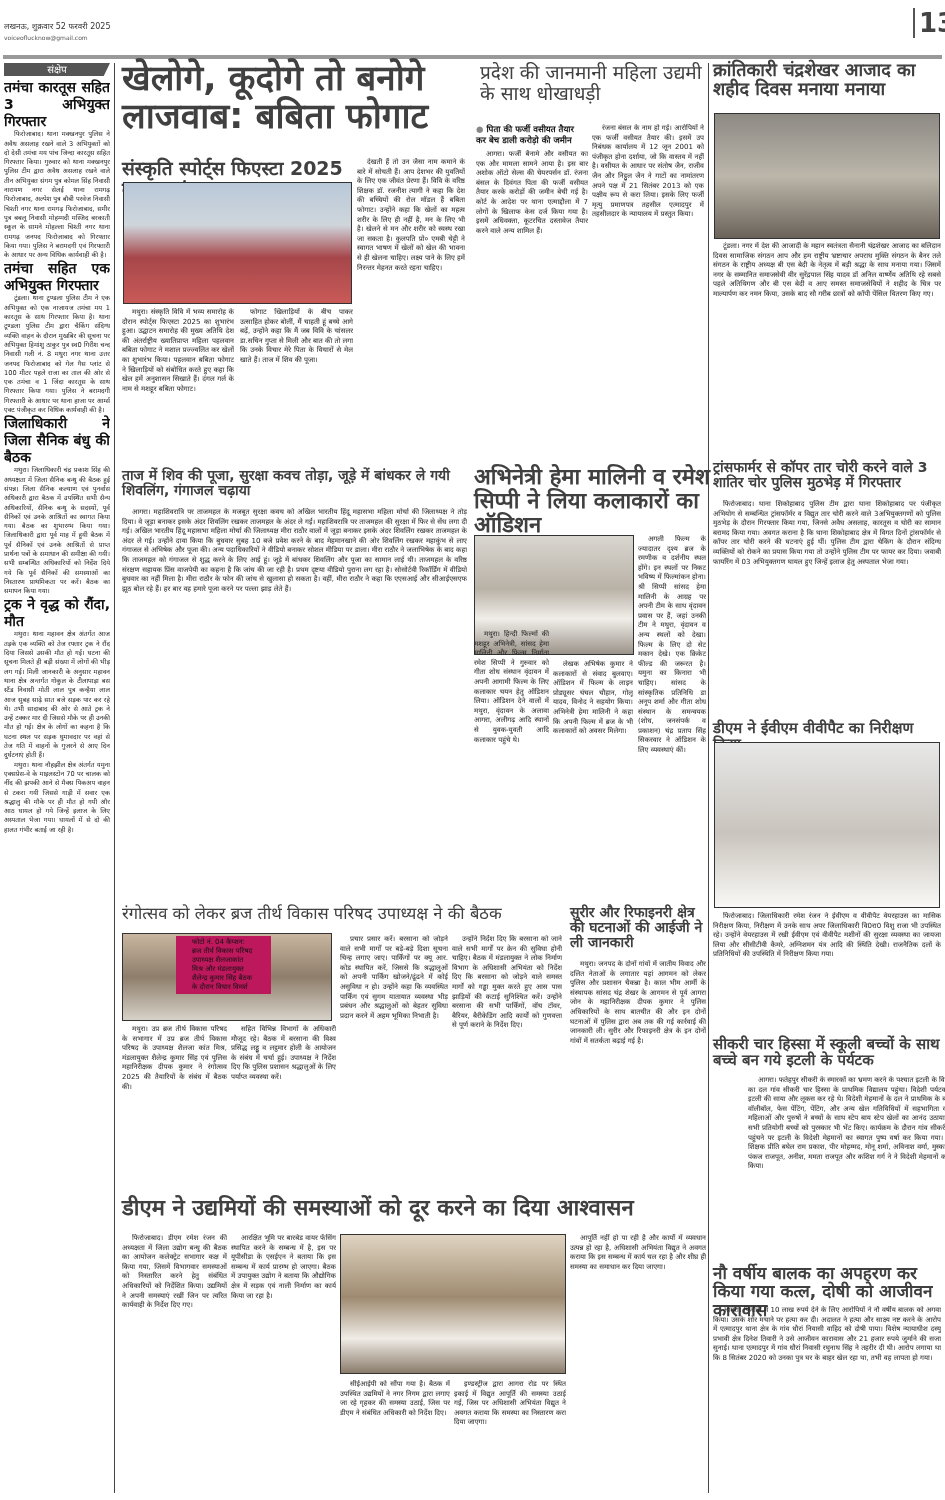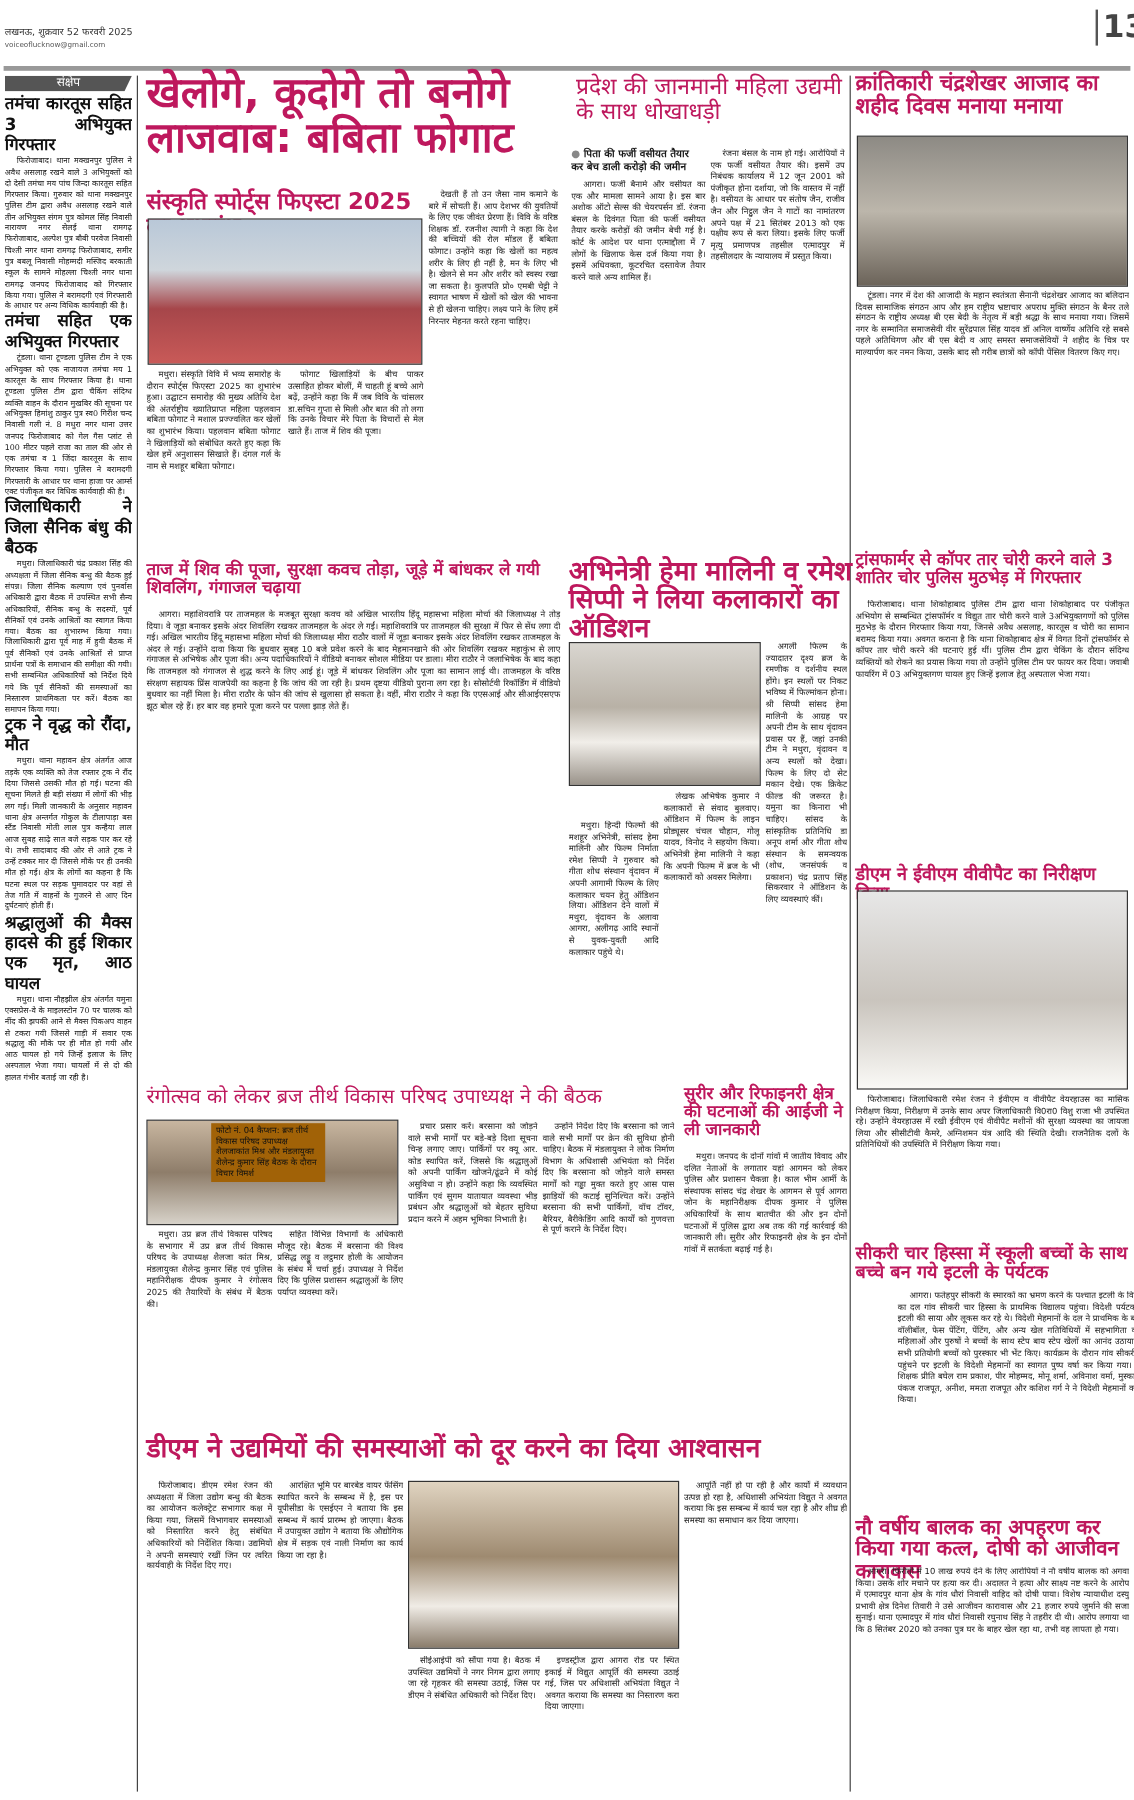--- a/index.html
+++ b/index.html
@@ -10,27 +10,27 @@
 .mh-region{position:absolute;left:258px;top:12px;font-size:24px;font-weight:bold;color:#3a3a3a;letter-spacing:-0.5px}
 .mh-brand{position:absolute;left:688px;top:10px;font-size:24px;font-weight:bold;color:#3a3a3a}
 .mh-brand .of{color:#999}
 .mh-page{position:absolute;left:913px;top:8px;font-size:26px;font-weight:bold;color:#444;border-left:2px solid #555;padding-left:4px}
 .rule{position:absolute;left:3px;top:55px;width:939px;height:4px;background:#999}
 .col{position:absolute;font-size:7px;line-height:9.6px;text-align:justify;color:#222;overflow:hidden}
 .col p{text-indent:10px}
 .vline{position:absolute;width:1px;background:#444}
 .h-side{font-weight:bold;font-size:14px;line-height:17px;color:#111;margin:0 0}
 .kicker{background:#555;color:#fff;text-align:center;font-size:10px;padding:2px 0;margin-bottom:3px;clip-path:polygon(0 0,100% 0,94% 100%,0 100%)}
-.headline{position:absolute;font-weight:bold;color:#be185d;line-height:1.08}
+.headline{position:absolute;font-weight:bold;color:#404040;line-height:1.08}
 .photo{position:absolute;background:linear-gradient(180deg,#b9c8d8 0%,#cfd6dc 35%,#a6464a 62%,#c95a58 100%);border:1px solid #333}
 .photo.office{background:linear-gradient(180deg,#8d8a84 0%,#bcb6ab 50%,#6b6359 100%)}
 .photo.meet{background:linear-gradient(180deg,#d9d6d0 0%,#b8b1a6 45%,#f1eee9 70%,#9a938a 100%)}
 .photo.hall{background:linear-gradient(180deg,#e7e7e7 0%,#c9c4bd 55%,#faf9f6 100%)}
 .photo.conf{background:linear-gradient(180deg,#c8b6a0 0%,#8e7d6a 50%,#d7d2c9 100%)}
-.cap{position:absolute;font-size:8px;line-height:10px;background:#a16207;padding:2px 4px;color:#111}
+.cap{position:absolute;font-size:8px;line-height:10px;background:#be185d;padding:2px 16px;color:#111}
 .bullet{font-size:8.5px;line-height:11px;font-weight:bold}
 .bullet::before{content:"●";color:#888;margin-right:3px}
 </style>
 </head>
 <body>
 
 <header class="masthead">
   <div class="mh-date">लखनऊ, शुक्रवार 52 फरवरी 2025</div>
   <div class="mh-email">voiceoflucknow@gmail.com</div>
   <div class="mh-page">13</div>
@@ -49,21 +49,20 @@
   </div>
   <div>
     <div class="h-side">जिलाधिकारी ने जिला सैनिक बंधु की बैठक</div>
     <p>मथुरा। जिलाधिकारी चंद्र प्रकाश सिंह की अध्यक्षता में जिला सैनिक बन्धु की बैठक हुई संपन्न। जिला सैनिक कल्याण एवं पुनर्वास अधिकारी द्वारा बैठक में उपस्थित सभी सैन्य अधिकारियों, सैनिक बन्धु के सदस्यों, पूर्व सैनिकों एवं उनके आश्रितों का स्वागत किया गया। बैठक का शुभारम्भ किया गया। जिलाधिकारी द्वारा पूर्व माह में हुयी बैठक में पूर्व सैनिकों एवं उनके आश्रितों से प्राप्त प्रार्थना पत्रों के समाधान की समीक्षा की गयी। सभी सम्बन्धित अधिकारियों को निर्देश दिये गये कि पूर्व सैनिकों की समस्याओं का निस्तारण प्राथमिकता पर करें। बैठक का समापन किया गया।</p>
   </div>
   <div>
     <div class="h-side">ट्रक ने वृद्ध को रौंदा, मौत</div>
     <p>मथुरा। थाना महावन क्षेत्र अंतर्गत आज तड़के एक व्यक्ति को तेज रफ्तार ट्रक ने रौंद दिया जिससे उसकी मौत हो गई। घटना की सूचना मिलते ही बड़ी संख्या में लोगों की भीड़ लग गई। मिली जानकारी के अनुसार महावन थाना क्षेत्र अन्तर्गत गोकुल के टीलापाड़ा बस स्टैंड निवासी मोती लाल पुत्र कन्हैया लाल आज सुबह साढ़े सात बजे सड़क पार कर रहे थे। तभी सादाबाद की ओर से आते ट्रक ने उन्हें टक्कर मार दी जिससे मौके पर ही उनकी मौत हो गई। क्षेत्र के लोगों का कहना है कि घटना स्थल पर सड़क घुमावदार पर वहां से तेज गति में वाहनों के गुजरने से आए दिन दुर्घटनाएं होती हैं।</p>
   </div>
   <div>
-    <div class="h-side">श्रद्धालुओं की मैक्स हादसे की हुई शिकार एक मृत, आठ घायल</div>
     <p>मथुरा। थाना नौहझील क्षेत्र अंतर्गत यमुना एक्सप्रेस-वे के माइलस्टोन 70 पर चालक को नींद की झपकी आने से मैक्स पिकअप वाहन से टकरा गयी जिससे गाड़ी में सवार एक श्रद्धालु की मौके पर ही मौत हो गयी और आठ घायल हो गये जिन्हें इलाज के लिए अस्पताल भेजा गया। घायलों में से दो की हालत गंभीर बताई जा रही है।</p>
   </div>
 </aside>
 <div class="vline" style="left:114px;top:63px;height:1430px"></div>
 
 <h1 class="headline" style="left:122px;top:60px;width:345px;font-size:35px">खेलोगे, कूदोगे तो बनोगे लाजवाब: बबिता फोगाट</h1>
 <h2 class="headline" style="left:122px;top:158px;width:230px;font-size:19px">संस्कृति स्पोर्ट्स फिएस्टा 2025 का शुभारंभ</h2>
 <div class="photo" style="left:123px;top:182px;width:229px;height:122px"></div>
 <div class="col" style="left:122px;top:308px;width:112px;height:290px">
     <p>मथुरा। संस्कृति विवि में भव्य समारोह के दौरान स्पोर्ट्स फिएस्टा 2025 का शुभारंभ हुआ। उद्घाटन समारोह की मुख्य अतिथि देश की अंतर्राष्ट्रीय ख्यातिप्राप्त महिला पहलवान बबिता फोगाट ने मशाल प्रज्ज्वलित कर खेलों का शुभारंभ किया। पहलवान बबिता फोगाट ने खिलाड़ियों को संबोधित करते हुए कहा कि खेल हमें अनुशासन सिखाते हैं। दंगल गर्ल के नाम से मशहूर बबिता फोगाट।</p>
@@ -96,21 +95,21 @@
     <p>फिरोजाबाद। थाना शिकोहाबाद पुलिस टीम द्वारा थाना शिकोहाबाद पर पंजीकृत अभियोग से सम्बन्धित ट्रांसफॉर्मर व विद्युत तार चोरी करने वाले 3अभियुक्तगणों को पुलिस मुठभेड़ के दौरान गिरफ्तार किया गया, जिनसे अवैध असलाह, कारतूस व चोरी का सामान बरामद किया गया। अवगत कराना है कि थाना शिकोहाबाद क्षेत्र में विगत दिनों ट्रांसफॉर्मर से कॉपर तार चोरी करने की घटनाएं हुई थीं। पुलिस टीम द्वारा चेकिंग के दौरान संदिग्ध व्यक्तियों को रोकने का प्रयास किया गया तो उन्होंने पुलिस टीम पर फायर कर दिया। जवाबी फायरिंग में 03 अभियुक्तगण घायल हुए जिन्हें इलाज हेतु अस्पताल भेजा गया।</p>
   </div>
 
 <h2 class="headline" style="left:122px;top:468px;width:345px;font-size:14px">ताज में शिव की पूजा, सुरक्षा कवच तोड़ा, जूड़े में बांधकर ले गयी शिवलिंग, गंगाजल चढ़ाया</h2>
 <div class="col" style="left:122px;top:508px;width:345px;height:390px">
     <p>आगरा। महाशिवरात्रि पर ताजमहल के मजबूत सुरक्षा कवच को अखिल भारतीय हिंदू महासभा महिला मोर्चा की जिलाध्यक्ष ने तोड़ दिया। वे जूड़ा बनाकर इसके अंदर शिवलिंग रखकर ताजमहल के अंदर ले गईं। महाशिवरात्रि पर ताजमहल की सुरक्षा में फिर से सेंध लगा दी गई। अखिल भारतीय हिंदू महासभा महिला मोर्चा की जिलाध्यक्ष मीरा राठौर वालों में जूड़ा बनाकर इसके अंदर शिवलिंग रखकर ताजमहल के अंदर ले गई। उन्होंने दावा किया कि बुधवार सुबह 10 बजे प्रवेश करने के बाद मेहमानखाने की ओर शिवलिंग रखकर महाकुंभ से लाए गंगाजल से अभिषेक और पूजा की। अन्य पदाधिकारियों ने वीडियो बनाकर सोशल मीडिया पर डाला। मीरा राठौर ने जलाभिषेक के बाद कहा कि ताजमहल को गंगाजल से शुद्ध करने के लिए आई हूं। जूड़े में बांधकर शिवलिंग और पूजा का सामान लाई थी। ताजमहल के वरिष्ठ संरक्षण सहायक प्रिंस वाजपेयी का कहना है कि जांच की जा रही है। प्रथम दृष्टया वीडियो पुराना लग रहा है। सोसोर्टवी रिकॉर्डिंग में वीडियो बुधवार का नहीं मिला है। मीरा राठौर के फोन की जांच से खुलासा हो सकता है। वहीं, मीरा राठौर ने कहा कि एएसआई और सीआईएसएफ झूठ बोल रहे हैं। हर बार वह हमारे पूजा करने पर पल्ला झाड़ लेते हैं।</p>
   </div>
 
 <h2 class="headline" style="left:474px;top:465px;width:236px;font-size:22px">अभिनेत्री हेमा मालिनी व रमेश सिप्पी ने लिया कलाकारों का ऑडिशन</h2>
 <div class="photo meet" style="left:474px;top:535px;width:160px;height:120px"></div>
-<div class="col" style="left:474px;top:684px;width:75px;height:240px">
+<div class="col" style="left:474px;top:630px;width:75px;height:240px">
     <p>मथुरा। हिन्दी फिल्मों की मशहूर अभिनेत्री, सांसद हेमा मालिनी और फिल्म निर्माता रमेश सिप्पी ने गुरुवार को गीता शोध संस्थान वृंदावन में अपनी आगामी फिल्म के लिए कलाकार चयन हेतु ऑडिशन लिया। ऑडिशन देने वालों में मथुरा, वृंदावन के अलावा आगरा, अलीगढ़ आदि स्थानों से युवक-युवती आदि कलाकार पहुंचे थे।</p>
   </div>
 <div class="col" style="left:553px;top:660px;width:80px;height:240px">
     <p>लेखक अभिषेक कुमार ने कलाकारों से संवाद बुलवाए। ऑडिशन में फिल्म के लाइन प्रोड्यूसर चंचल चौहान, गोलू यादव, विनोद ने सहयोग किया। अभिनेत्री हेमा मालिनी ने कहा कि अपनी फिल्म में ब्रज के भी कलाकारों को अवसर मिलेगा।</p>
   </div>
 <div class="col" style="left:638px;top:535px;width:68px;height:365px">
     <p>अगली फिल्म के ज्यादातर दृश्य ब्रज के रमणीक व दर्शनीय स्थल होंगे। इन स्थलों पर निकट भविष्य में फिल्मांकन होना। श्री सिप्पी सांसद हेमा मालिनी के आग्रह पर अपनी टीम के साथ वृंदावन प्रवास पर हैं, जहां उनकी टीम ने मथुरा, वृंदावन व अन्य स्थलों को देखा। फिल्म के लिए दो सेट मकान देखे। एक क्रिकेट फील्ड की जरूरत है। यमुना का किनारा भी चाहिए। सांसद के सांस्कृतिक प्रतिनिधि डा अनूप शर्मा और गीता शोध संस्थान के समन्वयक (शोध, जनसंपर्क व प्रकाशन) चंद्र प्रताप सिंह सिकरवार ने ऑडिशन के लिए व्यवस्थाएं कीं।</p>
   </div>
 
 <h2 class="headline" style="left:713px;top:720px;width:228px;font-size:15px">डीएम ने ईवीएम वीवीपैट का निरीक्षण किया</h2>

